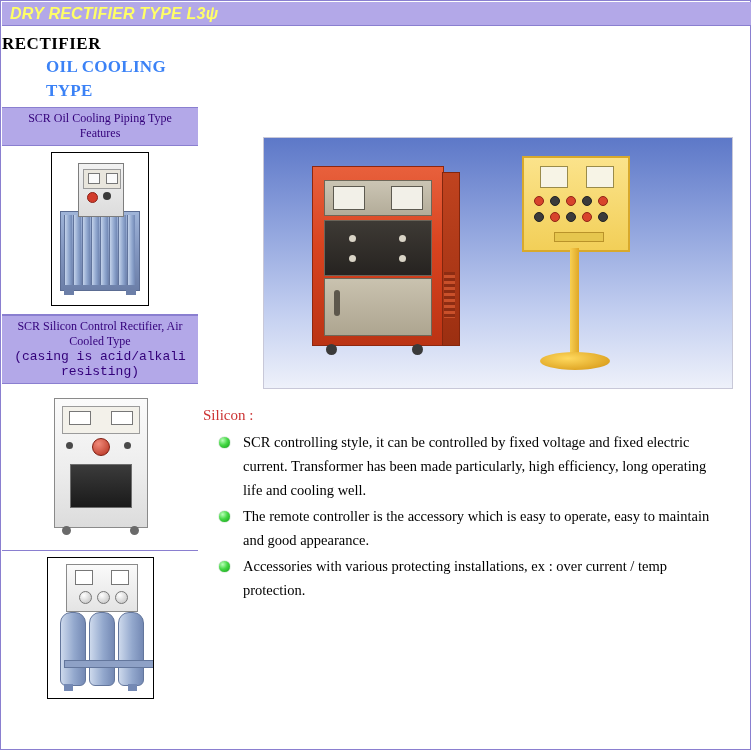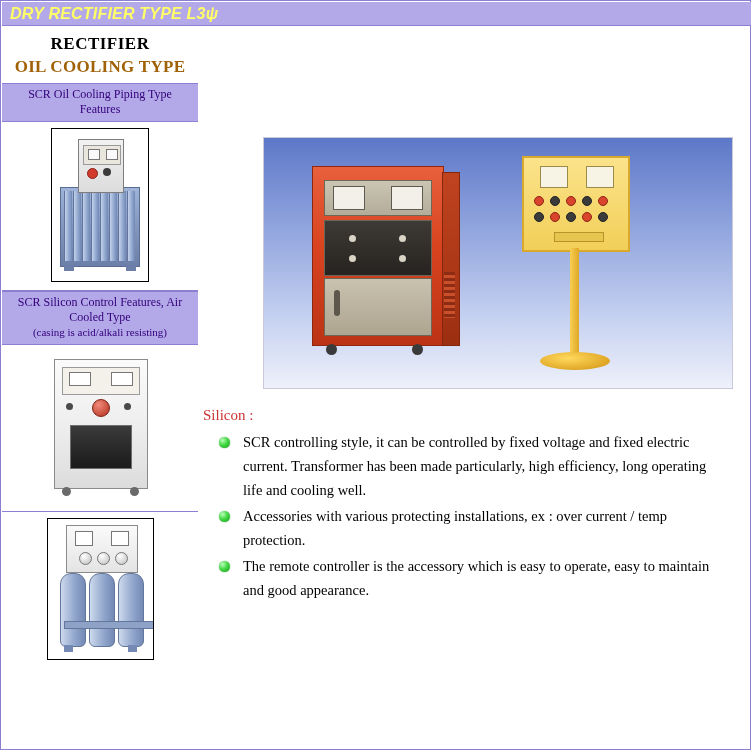--- a/index.html
+++ b/index.html
@@ -49,55 +49,56 @@
 
   
   .left-col {
     position: absolute;
     left: 1px;
     top: 26px;
     width: 196px;
   }
   .heading-block {
     padding: 6px 0 4px 0;
-    text-align: center;
   }
   .heading-1 {
     font-family: "Liberation Serif", serif;
     font-size: 17px;
     font-weight: bold;
     color: #000000;
     line-height: 22px;
     letter-spacing: 0.5px;
   }
   .heading-2 {
     font-family: "Liberation Serif", serif;
     font-size: 17px;
     font-weight: bold;
-    color: #a16207;
+    color: #3b82f6;
     line-height: 24px;
     letter-spacing: 0.3px;
+    margin-left: 44px;
   }
 
   .caption {
     background: #b3a8e8;
     border-top: 1px solid #8a7fd0;
     border-bottom: 1px solid #8a7fd0;
     color: #33007a;
     font-family: "Liberation Serif", serif;
     font-size: 12px;
     text-align: center;
     padding: 3px 6px 4px 6px;
     line-height: 15px;
     box-sizing: border-box;
     width: 196px;
   }
   .caption .sub {
-    font-size: 11px;
+    font-size: 13px;
     display: block;
+    font-family: Liberation Mono, monospace;
   }
 
   .thumb-wrap {
     width: 196px;
     box-sizing: border-box;
     padding: 6px 0 8px 0;
     display: flex;
     justify-content: center;
     border-bottom: 1px solid #8a7fd0;
     background: #ffffff;
@@ -308,21 +309,21 @@
           </div>
           <div class="knob-red"></div>
           <div class="knob-dk"></div>
         </div>
         <div class="foot" style="left:12px"></div>
         <div class="foot" style="left:74px"></div>
       </div>
     </div>
 
     <div class="caption">
-      <span>SCR Silicon Control Features, Air Cooled Type</span>
+      <span>SCR Silicon Control Rectifier, Air Cooled Type</span>
       <span class="sub">(casing is acid/alkali resisting)</span>
     </div>
     <div class="thumb-wrap">
       <div class="photo t2">
         <div class="body"></div>
         <div class="toppanel">
           <div class="disp" style="left:6px"></div>
           <div class="disp" style="left:48px"></div>
         </div>
         <div class="bigknob"></div>
@@ -405,21 +406,21 @@
 
     <div class="features-title">Silicon :</div>
 
     <ul class="feature-list">
       <li class="feature-item">
         <span class="bullet-dot"></span>
         <span>SCR controlling style, it can be controlled by fixed voltage and fixed electric current. Transformer has been made particularly, high efficiency, long operating life and cooling well.</span>
       </li>
       <li class="feature-item">
         <span class="bullet-dot"></span>
-        <span>Accessories with various protecting installations, ex : over current / temp protection.</span>
+        <span>The remote controller is the accessory which is easy to operate, easy to maintain and good appearance.</span>
       </li>
       <li class="feature-item">
         <span class="bullet-dot"></span>
-        <span>The remote controller is the accessory which is easy to operate, easy to maintain and good appearance.</span>
+        <span>Accessories with various protecting installations, ex : over current / temp protection.</span>
       </li>
     </ul>
   </div>
 </div>
 
 </body></html>

